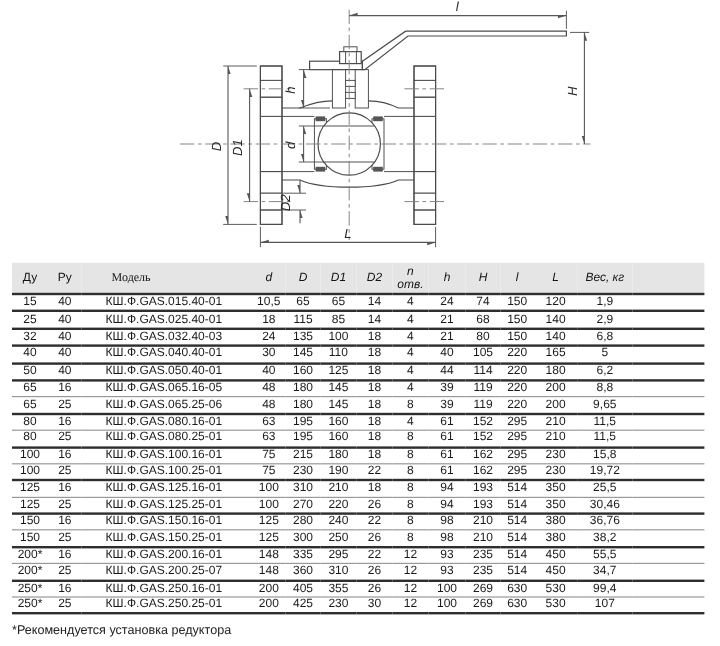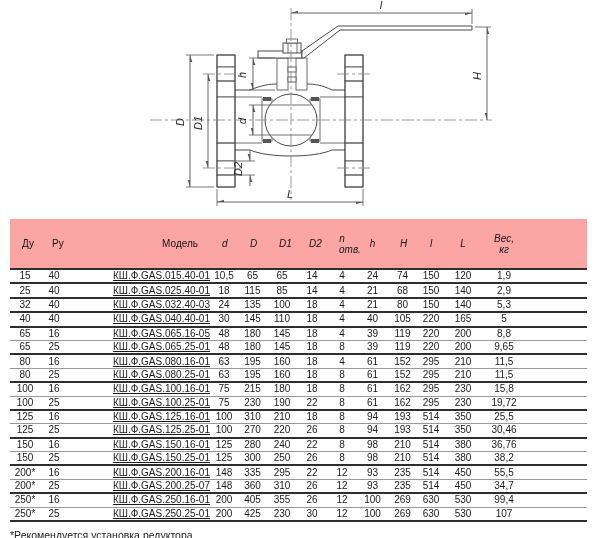--- a/index.html
+++ b/index.html
@@ -2,27 +2,27 @@
 <html><head>
 <meta charset="utf-8">
 <style>
   html,body{margin:0;padding:0;background:#ffffff;}
   #page{position:relative;width:600px;height:538px;background:#fff;
         font-family:"Liberation Sans", sans-serif;color:#1a1a1a;overflow:hidden;}
   #drawing{display:block;width:600px;height:215px;}
   
   #spec-table{border-collapse:collapse;table-layout:fixed;width:577px;
               margin:4px 0 0 10px;font-size:10px;}
-  #spec-table th{height:25px;background:#fca5a5;font-weight:normal;
-                 text-align:center;padding:12px;color:#141414;}
+  #spec-table th{height:25px;background:#e5e5e5;font-weight:normal;
+                 text-align:center;padding:0;color:#141414;}
   #spec-table th.it{font-style:italic;}
-  #spec-table th.model{text-align:right;padding-left:25px;}
+  #spec-table th.model{text-align:left;padding-left:25px;font-family:Liberation Serif, serif;}
   #spec-table td{height:12.4px;padding:0;text-align:center;line-height:1;
                  color:#1a1a1a;white-space:nowrap;}
-  #spec-table td.model{text-align:right;padding-left:20px;text-decoration:underline;}
+  #spec-table td.model{text-align:left;padding-left:20px;}
   #spec-table thead th{border-bottom:2px solid #2e2e2e;}
   #spec-table tr.thick td{border-top:2px solid #2e2e2e;}
   #spec-table tr.thin  td{border-top:1px solid #999999;}
   #spec-table tr.first td{border-top:none;}
   #spec-table tbody tr:last-child td{border-bottom:2px solid #2e2e2e;}
   #footnote{margin:7px 0 0 10px;font-size:10.5px;color:#222;}
   
   .ln{stroke:#4a4a4a;stroke-width:1;fill:none;}
   .thin-ln{stroke:#4a4a4a;stroke-width:.8;fill:none;}
   .cl{stroke:#808080;stroke-width:.8;fill:none;stroke-dasharray:12 3 3 3;}
@@ -237,59 +237,75 @@
       <td class="model">КШ.Ф.GAS.032.40-03</td>
       <td>24</td>
           <td>135</td>
       <td>100</td>
           <td>18</td>
       <td>4</td>
           <td>21</td>
       <td>80</td>
           <td>150</td>
       <td>140</td>
-          <td>5,3</td>
+          <td>6,8</td>
       <td></td>
     </tr>
         <tr class="thick">
       <td>40</td>
           <td>40</td>
       <td class="model">КШ.Ф.GAS.040.40-01</td>
       <td>30</td>
           <td>145</td>
       <td>110</td>
           <td>18</td>
       <td>4</td>
           <td>40</td>
       <td>105</td>
           <td>220</td>
       <td>165</td>
           <td>5</td>
       <td></td>
     </tr>
         <tr class="thick">
+      <td>50</td>
+          <td>40</td>
+      <td class="model">КШ.Ф.GAS.050.40-01</td>
+      <td>40</td>
+          <td>160</td>
+      <td>125</td>
+          <td>18</td>
+      <td>4</td>
+          <td>44</td>
+      <td>114</td>
+          <td>220</td>
+      <td>180</td>
+          <td>6,2</td>
+      <td></td>
+    </tr>
+        <tr class="thick">
       <td>65</td>
           <td>16</td>
       <td class="model">КШ.Ф.GAS.065.16-05</td>
       <td>48</td>
           <td>180</td>
       <td>145</td>
           <td>18</td>
       <td>4</td>
           <td>39</td>
       <td>119</td>
           <td>220</td>
       <td>200</td>
           <td>8,8</td>
       <td></td>
     </tr>
         <tr class="thin">
       <td>65</td>
           <td>25</td>
-      <td class="model">КШ.Ф.GAS.065.25-01</td>
+      <td class="model">КШ.Ф.GAS.065.25-06</td>
       <td>48</td>
           <td>180</td>
       <td>145</td>
           <td>18</td>
       <td>8</td>
           <td>39</td>
       <td>119</td>
           <td>220</td>
       <td>200</td>
           <td>9,65</td>

